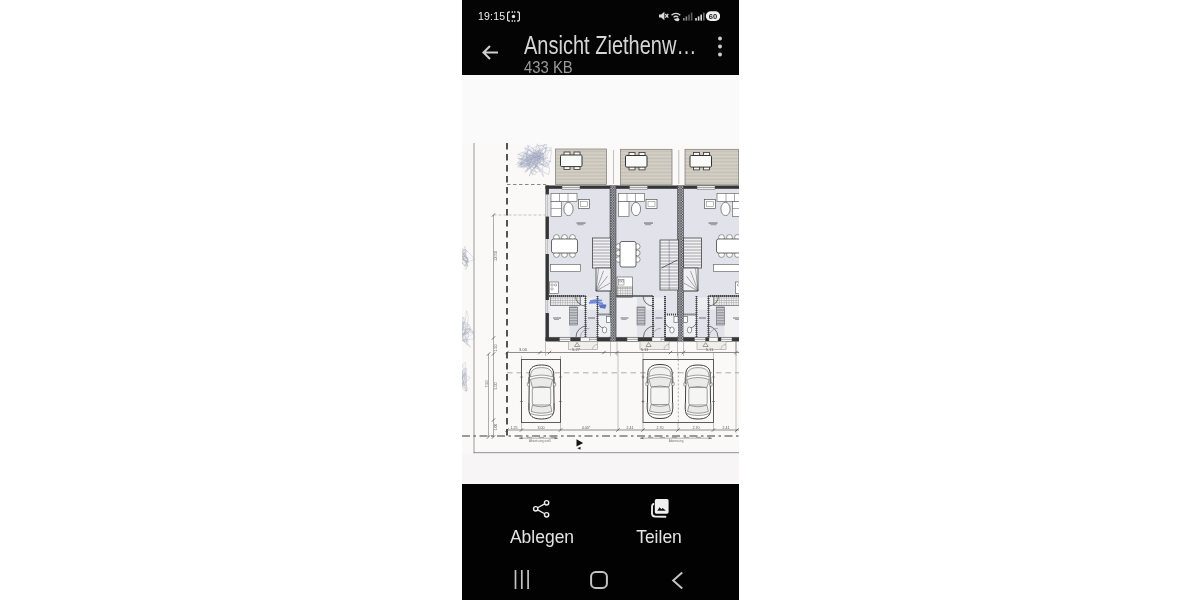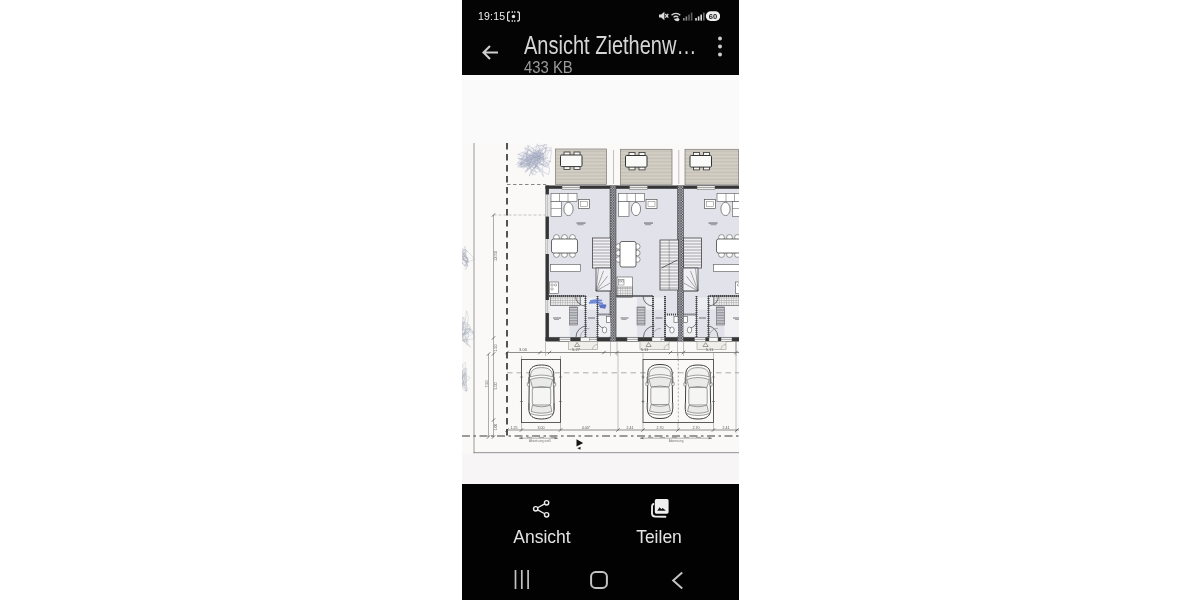--- a/index.html
+++ b/index.html
@@ -461,21 +461,21 @@
 <div id="botbar">
   <svg width="22" height="24" viewBox="0 0 22 24" style="position:absolute;left:69px;top:12px">
     <g fill="none" stroke="#ebebeb" stroke-width="1.4">
       <circle cx="4.7" cy="12.8" r="2.15"></circle>
       <circle cx="15.6" cy="6.8" r="2.15"></circle>
       <circle cx="15.6" cy="18.8" r="2.15"></circle>
       <line x1="6.6" y1="11.75" x2="13.7" y2="7.85"></line>
       <line x1="6.6" y1="13.85" x2="13.7" y2="17.75"></line>
     </g>
   </svg>
-  <div class="st" style="left:0;top:43px;width:160px;text-align:center;font-size:17.5px;color:#e3e3e3">Ansicht</div>
+  <div class="st" style="left:0;top:43px;width:160px;text-align:center;font-size:17.5px;color:#e3e3e3">Ablegen</div>
   <svg width="21" height="20" viewBox="0 0 21 20" style="position:absolute;left:187px;top:15px">
     <path d="M4.4 5.0 Q3.1 5.5 3.05 7.2 L3.0 14.2 Q3.0 17.4 6.2 17.55 L16.4 17.7" fill="none" stroke="#e9e9e9" stroke-width="1.9" stroke-linecap="round"></path>
     <rect x="5.8" y="0.1" width="13.8" height="14.6" rx="1.6" fill="#f0f0f0"></rect>
     <path d="M8.2 11.8 L10.6 8.2 L12.3 10.3 L13.6 8.9 L16.9 11.8 Z" fill="#161616"></path>
   </svg>
   <div class="st" style="left:117px;top:43px;width:160px;text-align:center;font-size:17.5px;color:#e3e3e3">Teilen</div>
   <svg width="16" height="19" viewBox="0 0 16 19" style="position:absolute;left:52px;top:86.5px">
     <g stroke="#c3c3c3" stroke-width="1.7">
           <line x1="1.5" y1="0" x2="1.5" y2="19"></line>
           <line x1="7.8" y1="0" x2="7.8" y2="19"></line>

